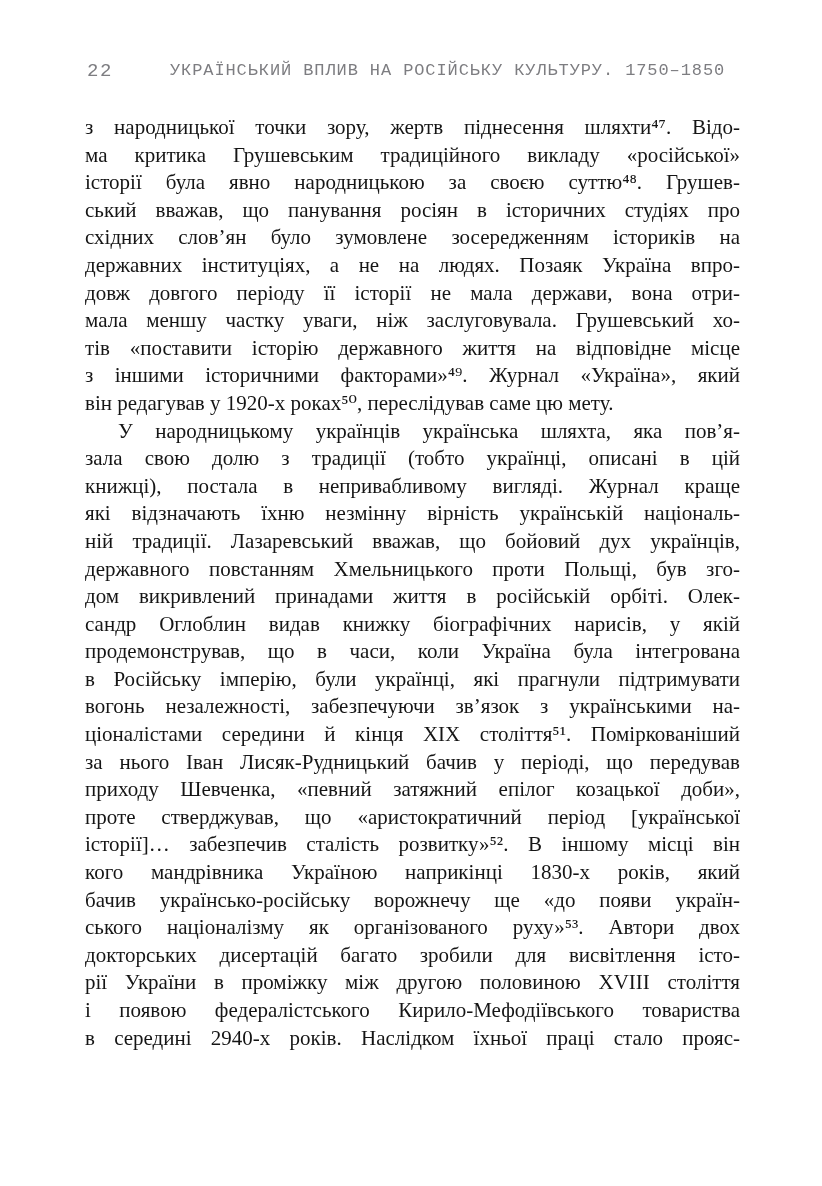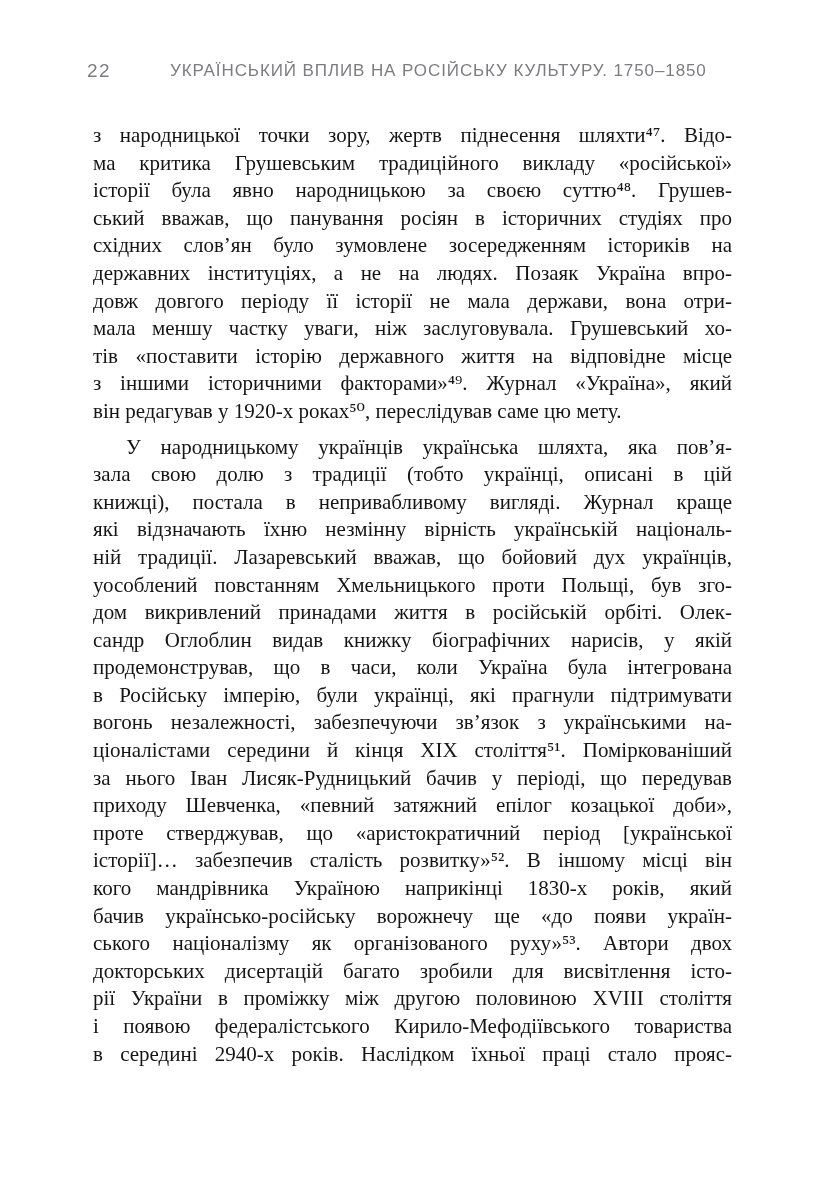--- a/index.html
+++ b/index.html
@@ -15,21 +15,21 @@
     overflow: hidden;
     font-family: "Liberation Serif", "DejaVu Serif", serif;
   }
   .header {
     position: absolute;
     top: 60px;
     left: 85px;
     width: 655px;
     height: 26px;
     color: #7d7d81;
-    font-family: Liberation Sans, sans-serif;
+    font-family: Liberation Mono, monospace;
     -webkit-font-smoothing: antialiased;
   }
   .page-number {
     position: absolute;
     left: 2px;
     top: 0px;
     font-size: 19px;
     letter-spacing: 1.5px;
   }
   .running-head {
@@ -42,21 +42,21 @@
   }
   .text-block {
     position: absolute;
     left: 85px;
     top: 114px;
     width: 655px;
     color: #151515;
     font-size: 21px;
     line-height: 27.6px;
   }
-  .paragraph { margin: 8px; padding: 0; }
+  .paragraph { margin: 0; padding: 0; }
   .line {
     text-align: justify;
     text-align-last: justify;
     height: 27.6px;
     white-space: nowrap;
   }
   
   .p-last-ragged .line:last-child {
     text-align-last: left;
   }
@@ -88,21 +88,21 @@
         <div class="line">тів «поставити історію державного життя на відповідне місце</div>
         <div class="line">з іншими історичними факторами»⁴⁹. Журнал «Україна», який</div>
         <div class="line">він редагував у 1920-х роках⁵⁰, переслідував саме цю мету.</div>
       </div>
     <div class="paragraph indented">
         <div class="line">У народницькому українців українська шляхта, яка пов’я-</div>
         <div class="line">зала свою долю з традиції (тобто українці, описані в цій</div>
         <div class="line">книжці), постала в непривабливому вигляді. Журнал краще</div>
         <div class="line">які відзначають їхню незмінну вірність українській національ-</div>
         <div class="line">ній традиції. Лазаревський вважав, що бойовий дух українців,</div>
-        <div class="line">уособлений повстанням Хмельницького проти Польщі, був зго-</div>
+        <div class="line">державного повстанням Хмельницького проти Польщі, був зго-</div>
         <div class="line">дом викривлений принадами життя в російській орбіті. Олек-</div>
         <div class="line">сандр Оглоблин видав книжку біографічних нарисів, у якій</div>
         <div class="line">продемонстрував, що в часи, коли Україна була інтегрована</div>
         <div class="line">в Російську імперію, були українці, які прагнули підтримувати</div>
         <div class="line">вогонь незалежності, забезпечуючи зв’язок з українськими на-</div>
         <div class="line">ціоналістами середини й кінця XIX століття⁵¹. Поміркованіший</div>
         <div class="line">за нього Іван Лисяк-Рудницький бачив у періоді, що передував</div>
         <div class="line">приходу Шевченка, «певний затяжний епілог козацької доби»,</div>
         <div class="line">проте стверджував, що «аристократичний період [української</div>
         <div class="line">історії]… забезпечив сталість розвитку»⁵². В іншому місці він</div>

